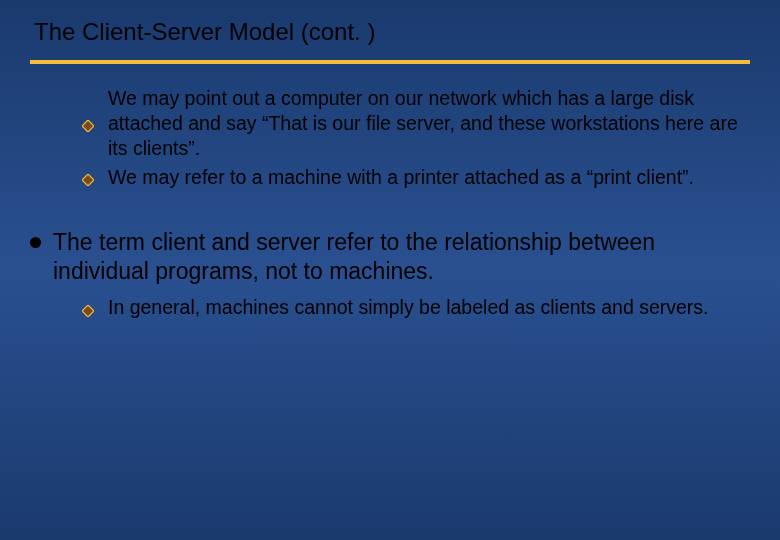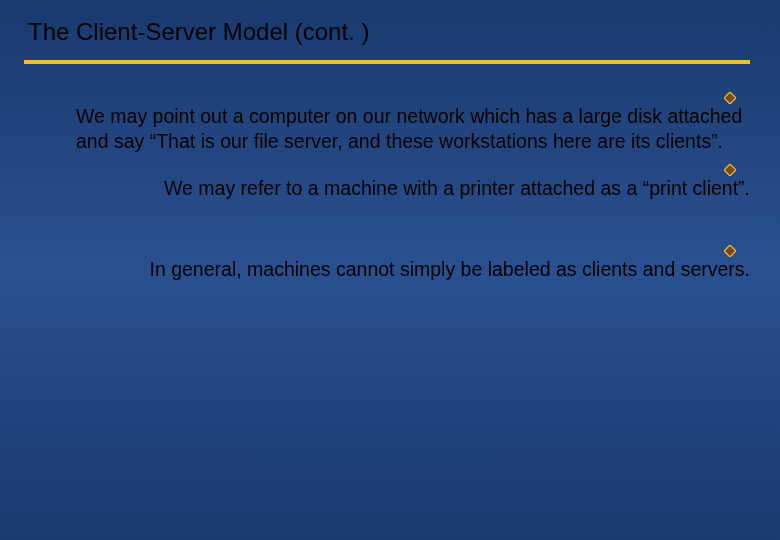--- a/index.html
+++ b/index.html
@@ -5,21 +5,21 @@
   * { margin: 0; padding: 0; box-sizing: border-box; }
   html, body { width: 780px; height: 540px; overflow: hidden; }
   body {
     background: linear-gradient(180deg, #1a3a6e 0%, #2a5090 50%, #1a3a6e 100%);
     font-family: Arial, Helvetica, sans-serif;
     color: #000;
   }
   .slide {
     width: 780px;
     height: 540px;
-    padding: 18px 30px 20px 24px;
+    padding: 18px 30px 20px 30px;
     position: relative;
   }
   .title {
     font-size: 24px;
     font-weight: 400;
     color: #000;
     margin-bottom: 14px;
     margin-left: 4px;
   }
   .divider {
@@ -47,23 +47,22 @@
     line-height: 1.25;
     color: #000;
   }
   .sub-group {
     margin-left: 52px;
     margin-top: 6px;
     margin-bottom: 38px;
   }
   .bullet-l2 {
     display: flex;
-    align-items: flex-end;
+    align-items: center;
     margin-bottom: 4px;
-    flex-direction: column;
   }
   .bullet-l2 .diamond {
     width: 12px;
     height: 12px;
     flex-shrink: 0;
     margin-top: 6px;
     margin-right: 14px;
   }
   .bullet-l2 .diamond svg { display: block; }
   .bullet-l2 .txt {
@@ -92,20 +91,24 @@
     <div class="bullet-l2">
       <div class="diamond">
         <svg width="12" height="12" viewBox="0 0 12 12">
             <polygon points="6,0 12,6 6,12 0,6" fill="#7a4a1a" stroke="#f3bd3a" stroke-width="1.2"></polygon>
           </svg>
       </div>
       <div class="txt">We may refer to a machine with a printer attached as a “print client”.</div>
     </div>
   </div>
 
+  <div class="bullet-l1">
+    <div class="dot"></div>
+    <div class="txt">The term client and server refer to the relationship between individual programs, not to machines.</div>
+  </div>
   <div class="sub-group" style="margin-bottom:0;">
     <div class="bullet-l2">
       <div class="diamond">
         <svg width="12" height="12" viewBox="0 0 12 12">
             <polygon points="6,0 12,6 6,12 0,6" fill="#7a4a1a" stroke="#f3bd3a" stroke-width="1.2"></polygon>
           </svg>
       </div>
       <div class="txt">In general, machines cannot simply be labeled as clients and servers.</div>
     </div>
   </div>

